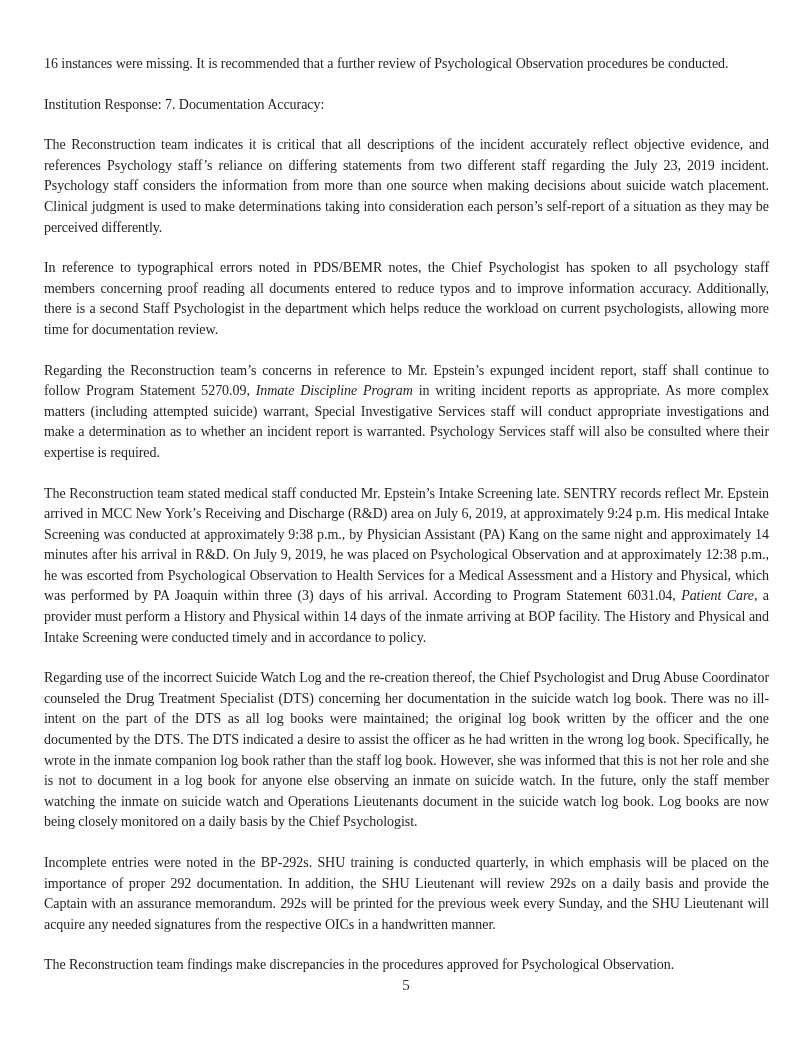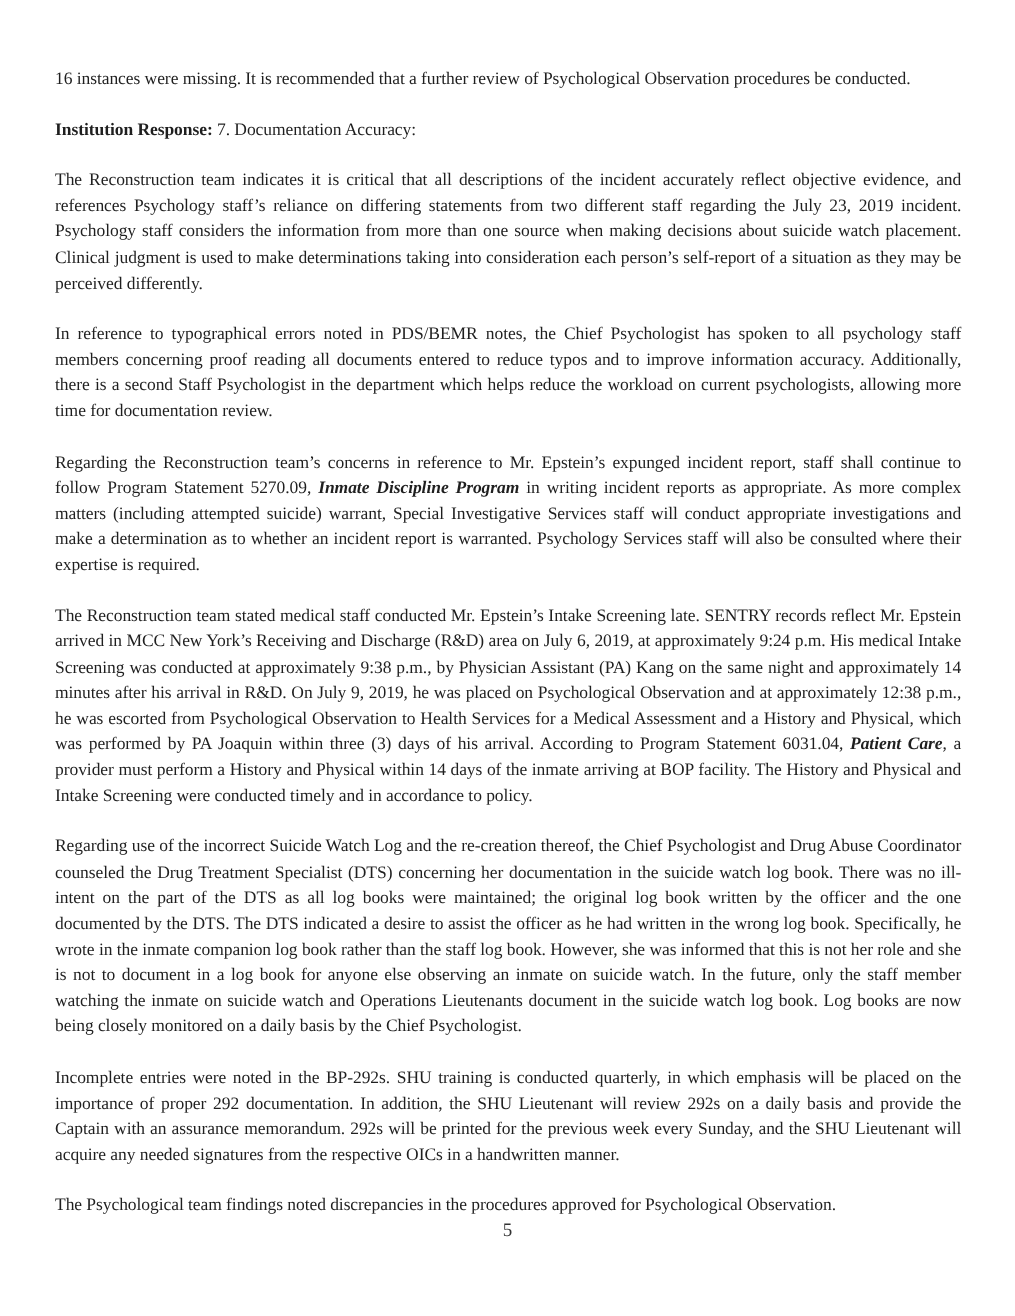--- a/index.html
+++ b/index.html
@@ -25,25 +25,24 @@
     margin: 0 0 20px 0;
     font-size: 14px;
     line-height: 20.6px;
     text-align: justify;
     letter-spacing: -0.05px;
   }
   p.heading-line {
     margin-bottom: 20px;
   }
   .bold {
-    font-weight: bold;
+    font-weight: normal;
   }
   .ital {
     font-style: italic;
-    font-weight: bold;
   }
   .page-number {
     position: absolute;
     top: 975px;
     left: 0;
     width: 812px;
     text-align: center;
     font-size: 15.2px;
     line-height: 20px;
     color: #333;
@@ -63,17 +62,17 @@
   <p>In reference to typographical errors noted in PDS/BEMR notes, the Chief Psychologist has spoken to all psychology staff members concerning proof reading all documents entered to reduce typos and to improve information accuracy. Additionally, there is a second Staff Psychologist in the department which helps reduce the workload on current psychologists, allowing more time for documentation review.</p>
 
   <p><span>Regarding the Reconstruction team’s concerns in reference to Mr. Epstein’s expunged incident report, staff shall continue to follow Program Statement 5270.09, </span><span class="ital">Inmate Discipline Program</span><span> in writing incident reports as appropriate.  As more complex matters (including attempted suicide) warrant, Special Investigative Services staff will conduct appropriate investigations and make a determination as to whether an incident report is warranted. Psychology Services staff will also be consulted where their expertise is required.</span></p>
 
   <p><span>The Reconstruction team stated medical staff conducted Mr. Epstein’s Intake Screening late.  SENTRY records reflect Mr. Epstein arrived in MCC New York’s Receiving and Discharge (R&amp;D) area on July 6, 2019, at approximately 9:24 p.m.  His medical Intake Screening was conducted at approximately 9:38 p.m., by Physician Assistant (PA) Kang on the same night and approximately 14 minutes after his arrival in R&amp;D.  On July 9, 2019, he was placed on Psychological Observation and at approximately 12:38 p.m., he was escorted from Psychological Observation to Health Services for a Medical Assessment and a History and Physical, which was performed by PA Joaquin within three (3) days of his arrival.  According to Program Statement 6031.04, </span><span class="ital">Patient Care</span><span>, a provider must perform a History and Physical within 14 days of the inmate arriving at BOP facility. The History and Physical and Intake Screening were conducted timely and in accordance to policy.</span></p>
 
   <p>Regarding use of the incorrect Suicide Watch Log and the re-creation thereof, the Chief Psychologist and Drug Abuse Coordinator counseled the Drug Treatment Specialist (DTS) concerning her documentation in the suicide watch log book.  There was no ill-intent on the part of the DTS as all log books were maintained; the original log book written by the officer and the one documented by the DTS.  The DTS indicated a desire to assist the officer as he had written in the wrong log book.  Specifically, he wrote in the inmate companion log book rather than the staff log book.  However, she was informed that this is not her role and she is not to document in a log book for anyone else observing an inmate on suicide watch.  In the future, only the staff member watching the inmate on suicide watch and Operations Lieutenants document in the suicide watch log book.  Log books are now being closely monitored on a daily basis by the Chief Psychologist.</p>
 
   <p>Incomplete entries were noted in the BP-292s.  SHU training is conducted quarterly, in which emphasis will be placed on the importance of proper 292 documentation. In addition, the SHU Lieutenant will review 292s on a daily basis and provide the Captain with an assurance memorandum. 292s will be printed for the previous week every Sunday, and the SHU Lieutenant will acquire any needed signatures from the respective OICs in a handwritten manner.</p>
 
-  <p>The Psychological team findings noted discrepancies in the procedures approved for Psychological Observation.</p>
+  <p>The Reconstruction team findings make discrepancies in the procedures approved for Psychological Observation.</p>
 
 </div>
 
 <div class="page-number">5</div>
 
 </body></html>

